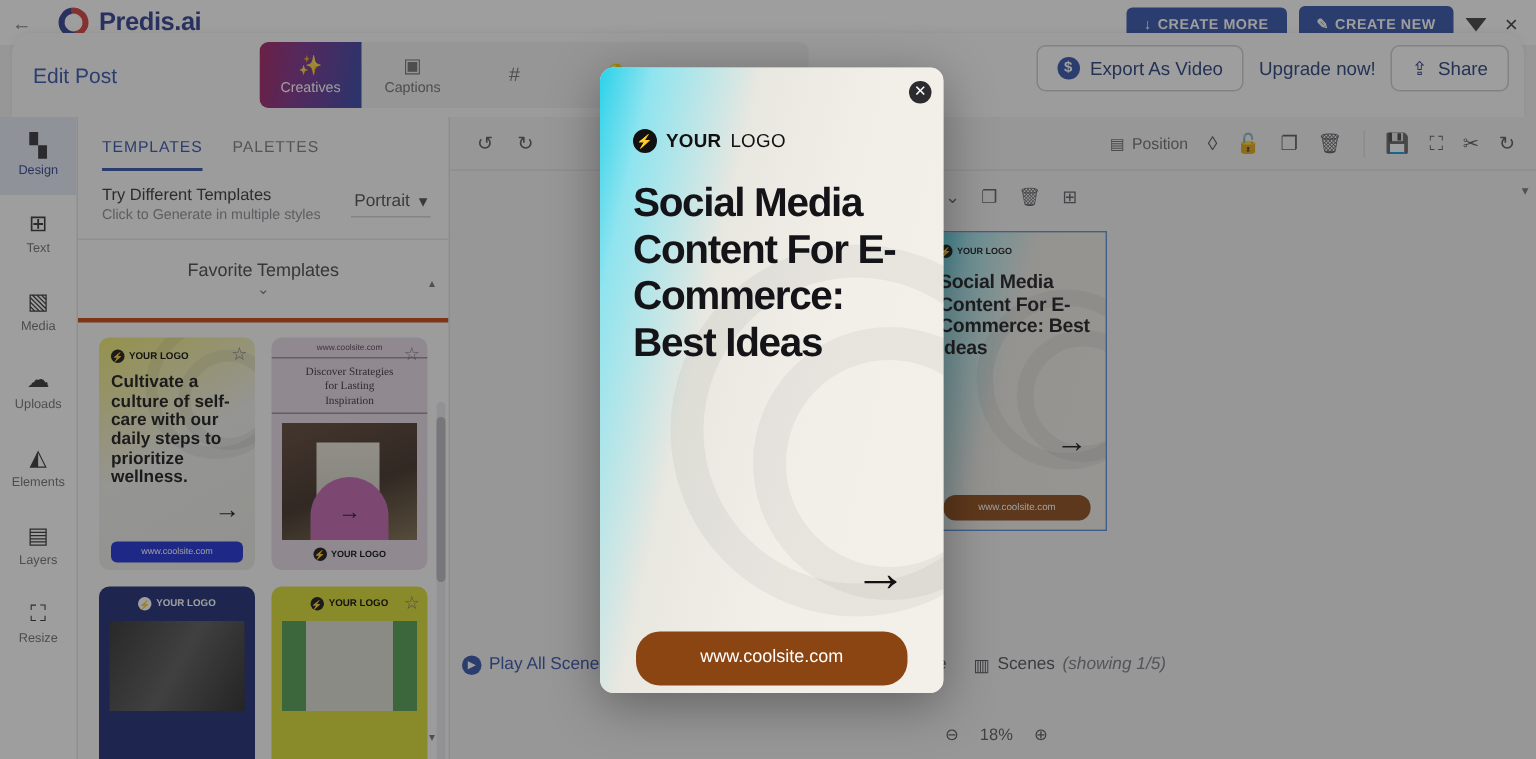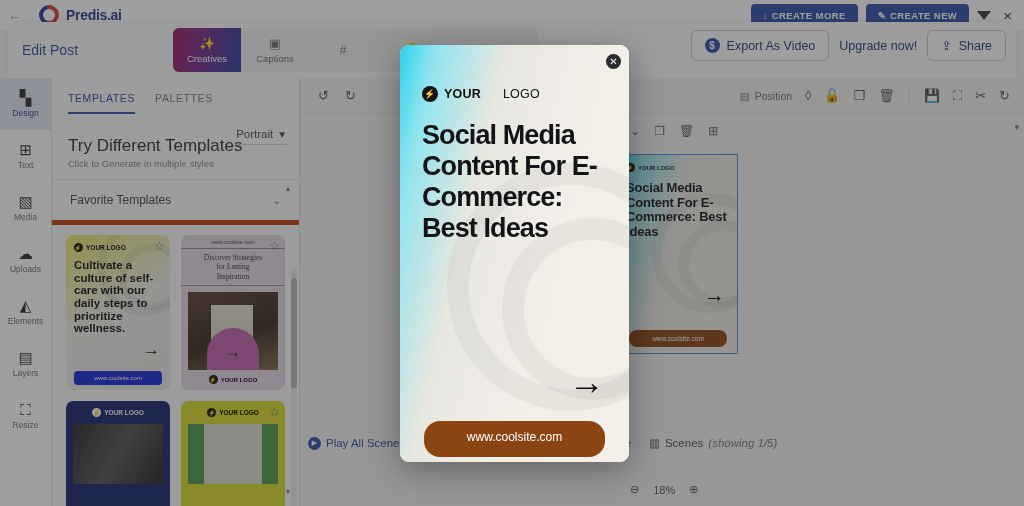--- a/index.html
+++ b/index.html
@@ -31,21 +31,21 @@
     z-index: 1;
   }
   .back-arrow { margin-left: 8px; font-size: 13px; color: #777; }
   .brandlogo { display:flex; align-items:center; gap:7px; margin-left:18px;}
   .brandmark {
     width: 20px; height: 20px; border-radius: 50%;
     border: 4px solid #2b3a8f;
     border-right-color: #d33a3a; border-top-color:#d33a3a;
     transform: rotate(35deg);
   }
-  .brandtext { font-size: 14px; font-weight: 700; color: #2b3a8f; letter-spacing: -0.3px;}
+  .brandtext { font-size: 17px; font-weight: 700; color: #2b3a8f; letter-spacing: -0.3px;}
   .topright-actions {
     position: absolute; right: 8px; top: 4px;
     display: flex; align-items: center; gap: 8px;
   }
   .pill-btn {
     background: #2f4fa8; color: #fff; font-size: 9.5px; font-weight: 700;
     letter-spacing: .4px; border: none; border-radius: 4px;
     padding: 6px 12px; display:flex; align-items:center; gap:4px;
   }
   .caret-down { width:0;height:0;border-left:7px solid transparent;border-right:7px solid transparent;border-top:9px solid #3b3b3b; }
@@ -111,21 +111,21 @@
   
   .panel {
     position: absolute; left: 52px; top: 78px; width: 248px; height: 428px;
     background: #fbfbfb; border-right: 1px solid #e0e0e3;
     z-index: 3; overflow: hidden;
   }
   .panel-tabs { display: flex; gap: 20px; padding: 14px 16px 0 16px; }
   .ptab { font-size: 10.5px; letter-spacing: .6px; color: #7a7a80; padding-bottom: 8px; }
   .ptab.active { color: #2f4fa8; border-bottom: 2.5px solid #2f4fa8; }
   .panel-head { padding: 10px 16px 0 16px; position: relative;}
-  .panel-title { font-size: 17px; color: #303036; margin-top: 12px; }
+  .panel-title { font-size: 11px; color: #303036; }
   .panel-sub { font-size: 9.5px; color: #8b8b92; margin-top: 2px;}
   .portrait-sel {
     position: absolute; right: 12px; top: 13px;
     font-size: 11.5px; color: #4a4a50; border-bottom: 1px solid #cfcfd4;
     padding: 0 2px 3px 2px; display: flex; gap: 6px; align-items: center;
   }
   .toggle-row { display: flex; align-items: center; padding: 12px 16px 0 16px; gap: 7px;}
   .switch {
     width: 26px; height: 13px; border-radius: 8px; background: #cfcfd6; position: relative;
   }
@@ -135,21 +135,22 @@
   }
   .toggle-label { font-size: 11.5px; color: #3c3c42; }
   .info-dot {
     width: 11px;height:11px;border-radius:50%;background:#222;color:#fff;
     font-size: 8px; display:flex;align-items:center;justify-content:center; font-weight:700;
   }
   .upload-link { font-size: 11.5px; color: #2f4fa8; margin-left: auto; }
   .accordion {
     display: flex; align-items: center; justify-content: space-between;
     padding: 13px 18px; font-size: 12px; color: #44444a;
-    border-bottom: 5px solid #c2410c;
+    border-bottom: 3px solid #c2410c;
+    flex-direction: column;
   }
   .accordion.first { margin-top: 10px; border-top: 1px solid #e6e6ea;}
   .chev { font-size: 10px; color: #707076; }
 
   .tpl-grid {
     display: grid; grid-template-columns: 1fr 1fr; gap: 11px;
     padding: 10px 14px 0 14px;
   }
   .tpl-card {
     position: relative; height: 155px; border-radius: 7px; overflow: hidden;
@@ -278,21 +279,21 @@
   }
   .modal-logo {
     position:absolute; left: 22px; top: 41px; display:flex; align-items:center; gap:6px;
     font-size: 12.5px; color:#111; z-index: 4;
   }
   .modal-logo .bolt2 {
     width: 16px;height:16px;border-radius:50%;background:#111;color:#fff;
     font-size: 9px; display:flex;align-items:center;justify-content:center;
   }
   .modal-logo .b { font-weight: 800; letter-spacing: .2px;}
-  .modal-logo .l { font-weight: 400; letter-spacing: .2px; margin-left: 16px;}
+  .modal-logo .l { font-weight: 400; letter-spacing: .2px;}
   .modal-head {
     position:absolute; left: 22px; top: 75px; right: 26px;
     font-size: 27px; font-weight: 800; line-height: 1.15; color: #141418;
     letter-spacing: -0.9px; z-index: 4;
     font-family: "Liberation Sans Narrow", "Liberation Sans", sans-serif;
   }
   .modal-arrow { position:absolute; right: 24px; bottom: 62px; font-size: 36px; color:#111; z-index:4; line-height: 1;}
   .modal-url {
     position:absolute; left: 24px; right: 24px; bottom: 5px; background:#8a4513; color:#fff;
     text-align:center; font-size: 12px; padding: 9px 4px 13px; border-radius: 16px; z-index: 4;

